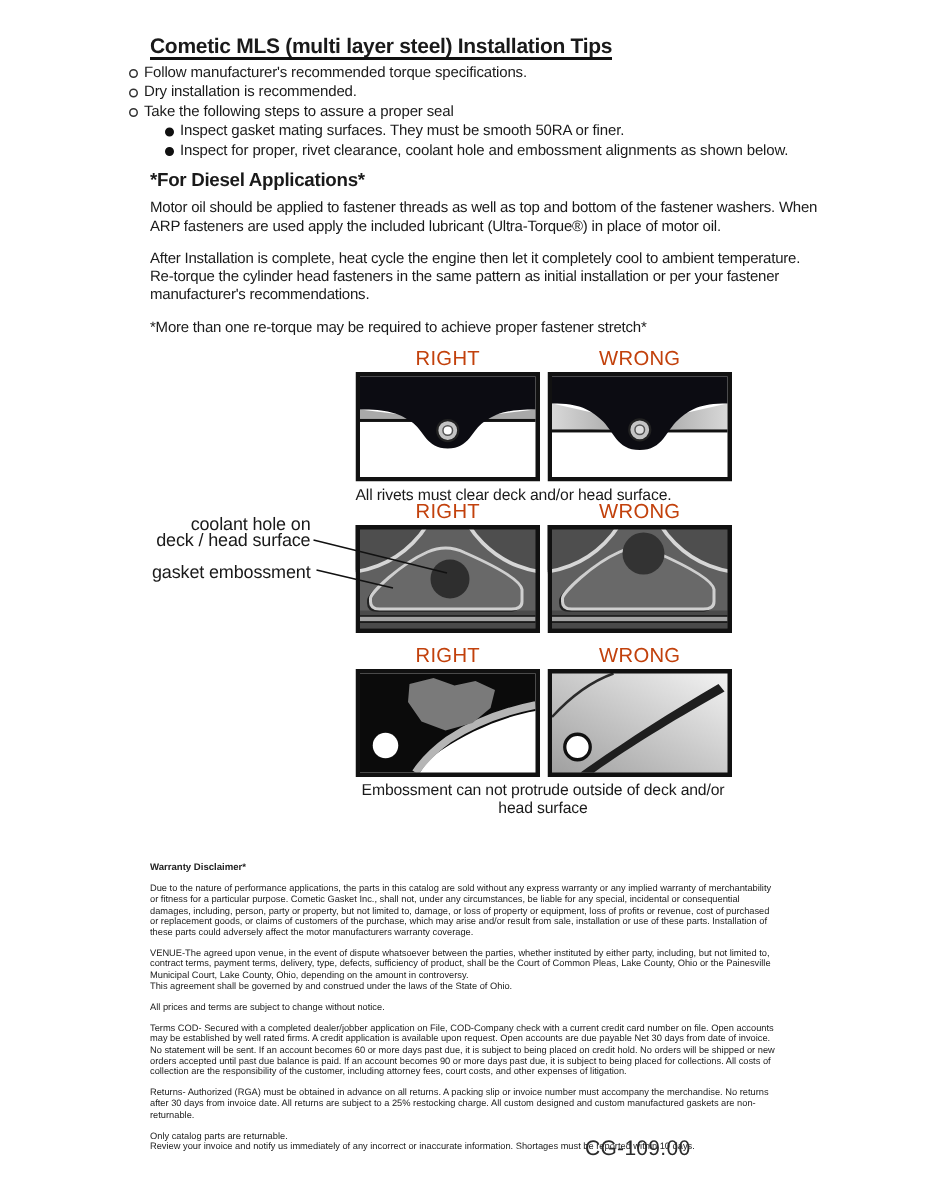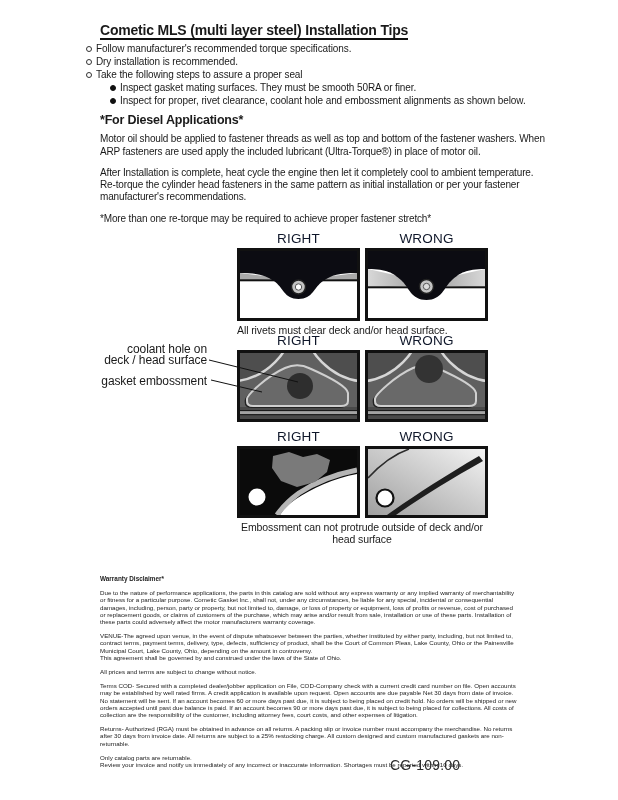--- a/index.html
+++ b/index.html
@@ -23,21 +23,21 @@
   .marker.filled{background:#111;border:1px solid #111;}
   
   #diesel{left:100px;top:114px;width:448px;font-size:10px;line-height:12.3px;letter-spacing:-0.15px;}
   #diesel h2{font-size:12.5px;font-weight:bold;margin:0 0 7px 0;letter-spacing:-0.2px;}
   #diesel p{margin:0 0 9px 0;}
   #diesel .note{}
   
   .fig{position:absolute;left:237px;width:260px;}
   #fig1{top:231px;} #fig2{top:333px;} #fig3{top:429px;}
   .fig-labels{display:flex;gap:5px;margin-bottom:2px;}
-  .fig-labels span{width:123px;text-align:center;font-size:13.5px;color:#0f172a;letter-spacing:0.2px;}
+  .fig-labels span{width:123px;text-align:center;font-size:13.5px;color:#c2410c;letter-spacing:0.2px;}
   .fig-boxes{display:flex;gap:5px;}
   .fig-caption{margin-top:3px;font-size:10.5px;letter-spacing:-0.1px;line-height:12px;}
   #fig3 .fig-caption{width:250px;text-align:center;}
   
   .annot{position:absolute;text-align:right;font-size:12px;line-height:10.5px;letter-spacing:-0.1px;width:110px;}
   #annot-hole{left:97px;top:344px;}
   #annot-emboss{left:97px;top:376px;}
   #pointer-svg{position:absolute;left:205px;top:352px;}
   
   #warranty{left:100px;top:575px;width:420px;font-size:6.2px;line-height:7.2px;letter-spacing:0;color:#222;}

